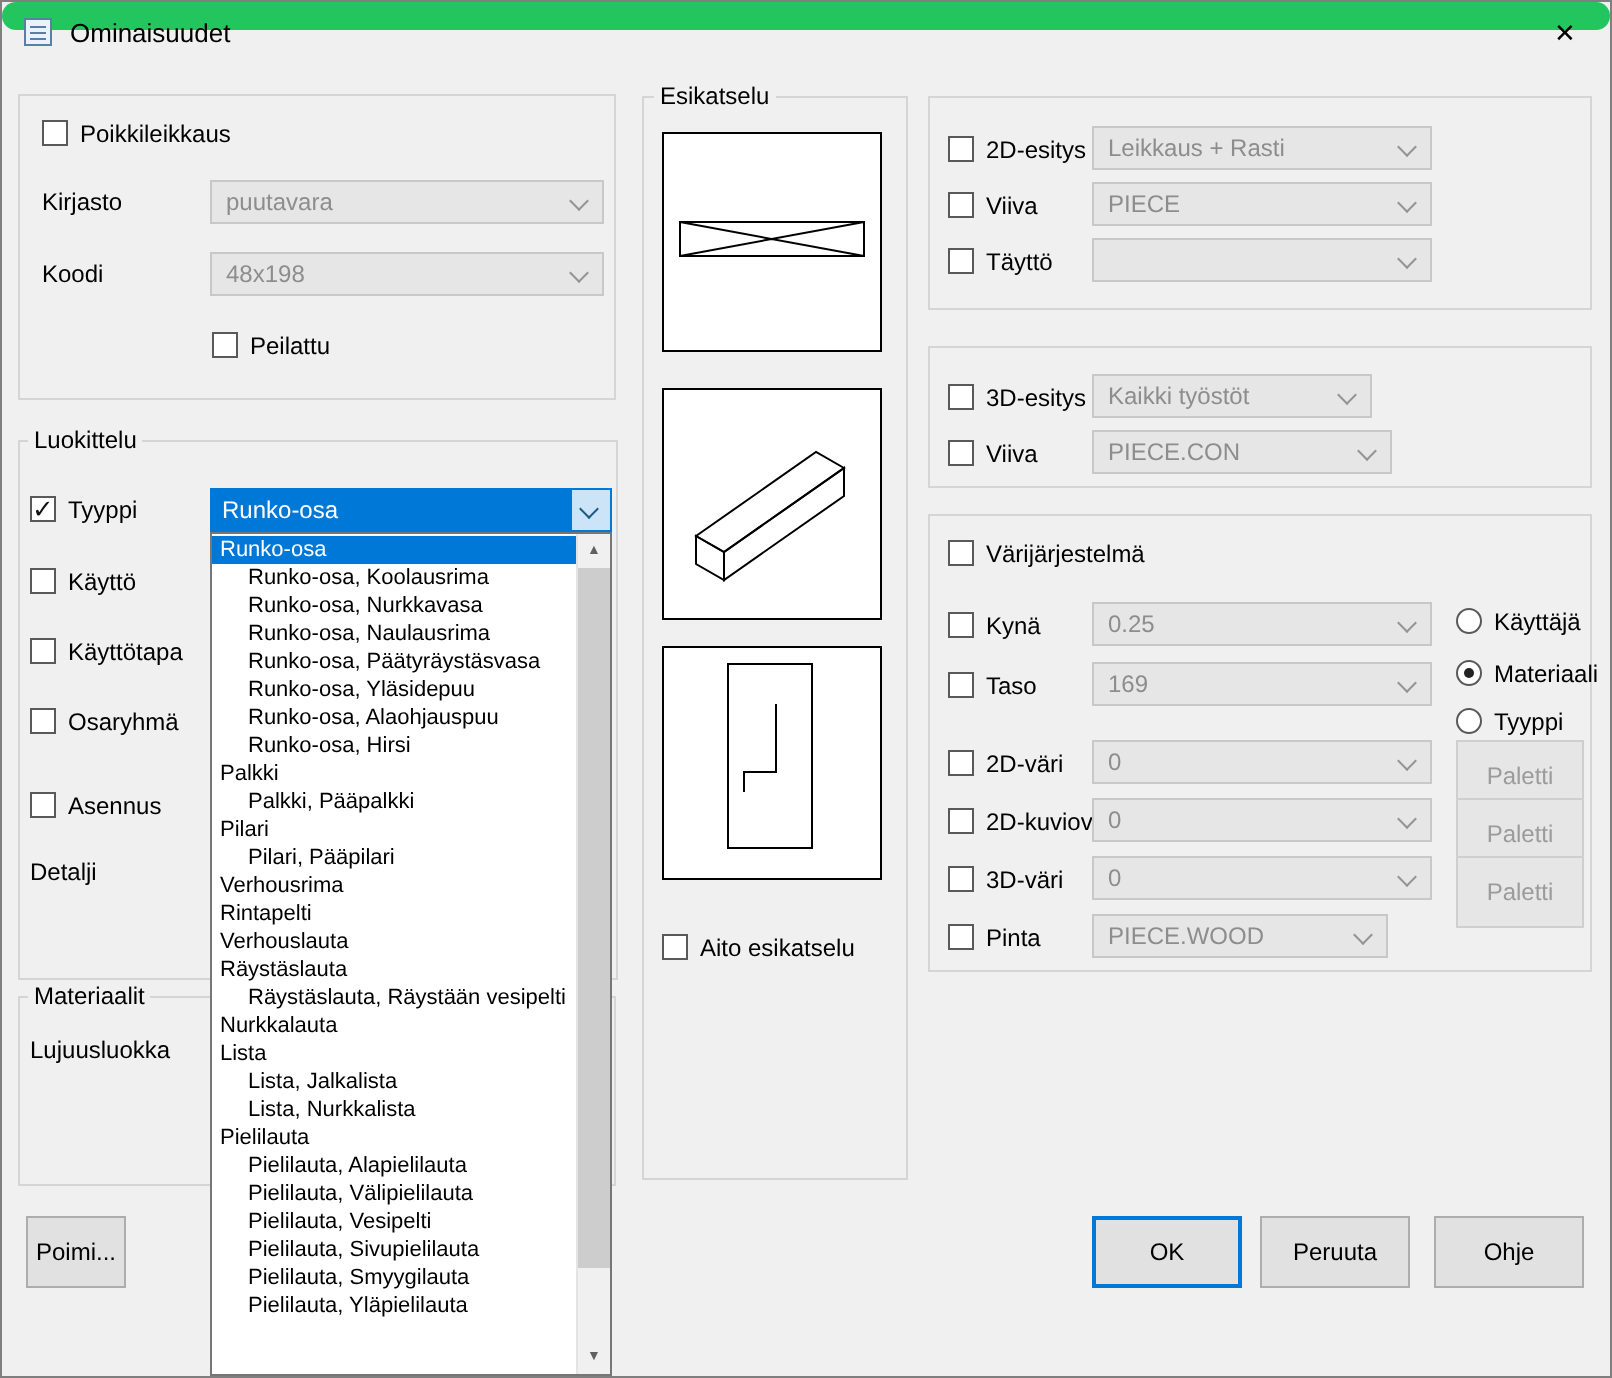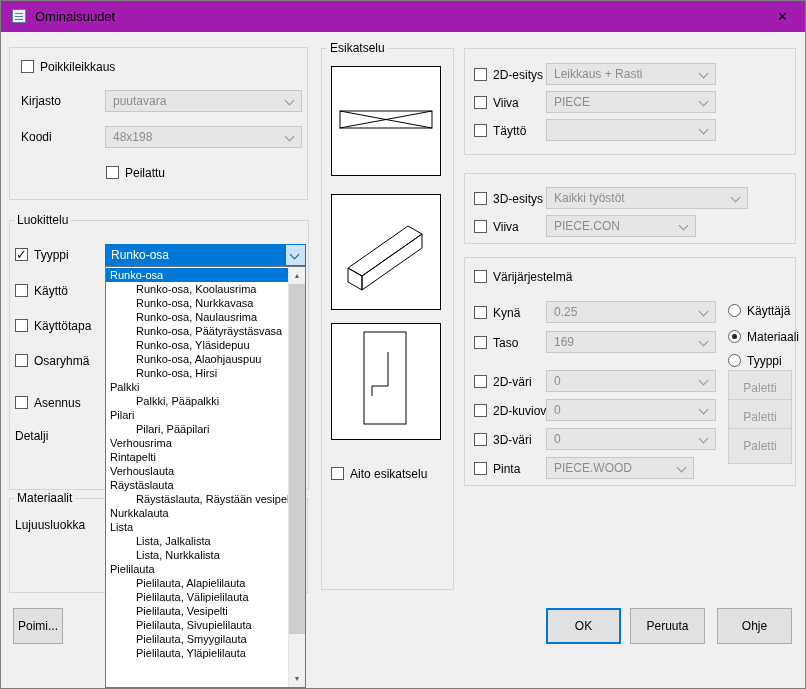--- a/index.html
+++ b/index.html
@@ -1,19 +1,19 @@
 <!DOCTYPE html>
 <html><head>
 <meta charset="utf-8">
 <style>
   * { box-sizing: border-box; cursor: default; }
   html,body { margin:0; padding:0; }
   body { font-family:"Liberation Sans","DejaVu Sans",sans-serif; font-size:12px; color:#000; background:#fff; }
   .dlg { position:relative; width:806px; height:689px; background:#f0f0f0; border:1px solid #7f7f7f; overflow:hidden; }
-  .titlebar { position:absolute; left:0; top:0; right:0; height:31px; background:#a21caf; }
+  .titlebar { position:absolute; left:0; top:0; right:0; height:14px; background:#22c55e;border-radius:10px; }
   .app-icon { position:absolute; left:11px; top:8px; width:14px; height:14px; border:1px solid #5a7fa6; background:#eaf2fa; }
   .app-icon::before { content:""; position:absolute; left:2px; top:3px; width:8px; height:1px; background:#5a7fa6; box-shadow:0 3px 0 #5a7fa6, 0 6px 0 #5a7fa6; }
   .title { position:absolute; left:34px; top:8px; font-size:13px; }
   .close { position:absolute; right:0; top:0; width:45px; height:31px; display:flex; align-items:center; justify-content:center; font-size:13px; }
   .group { position:absolute; border:1px solid #d5d5d5; }
   .gtitle { position:absolute; background:#f0f0f0; padding:0 3px; white-space:nowrap; }
   .slabel { position:absolute; white-space:nowrap; }
   .cb { position:absolute; display:flex; align-items:center; height:15px; white-space:nowrap; }
   .cbx { width:13px; height:13px; background:#fff; border:1px solid #595959; margin-right:6px; flex:none; position:relative; }
   .cbx.checked::after { content:"✓"; position:absolute; left:0; top:-2px; font-size:13px; color:#111; }
@@ -25,21 +25,21 @@
   .combo-open { position:absolute; height:22px; border:1px solid #0078d7; background:#fff; display:flex; }
   .combo-open .val { flex:1; background:#0078d7; color:#fff; line-height:20px; padding:0 5px; white-space:nowrap; overflow:hidden; }
   .combo-open .arrow { width:19px; background:#cce4f7; position:relative; flex:none; }
   .combo-open .arrow::after { content:""; position:absolute; left:5px; top:6px; width:6px; height:6px; border-right:1px solid #1c5a85; border-bottom:1px solid #1c5a85; transform:rotate(45deg); }
   .btn { position:absolute; height:36px; background:#e1e1e1; border:1px solid #adadad; display:flex; align-items:center; justify-content:center; white-space:nowrap; }
   .btn.def { border:2px solid #0078d7; }
   .btn.pal { color:#9b9b9b; border-color:#cfcfcf; background:#e6e6e6; }
   .ddlist { position:absolute; left:104px; top:265px; width:201px; height:422px; background:#fff; border:1px solid #767676; z-index:40; display:flex; }
   .dd-items { flex:1; overflow:hidden; padding-top:1px; }
   .dd-item { height:14px; line-height:14px; font-size:11px; padding-left:4px; white-space:nowrap; overflow:hidden; }
-  .dd-item.ind { padding-left:30px; }
+  .dd-item.ind { padding-left:18px; }
   .dd-item.sel { background:#0078d7; color:#fff; }
   .sb { width:17px; background:#f0f0f0; position:relative; flex:none; border-left:1px solid #e4e4e4; }
   .sb .up,.sb .dn { position:absolute; left:0; width:16px; height:17px; color:#606060; font-size:7px; display:flex; align-items:center; justify-content:center; }
   .sb .up { top:0; } .sb .dn { bottom:0; }
   .sb .thumb { position:absolute; left:0; top:17px; width:16px; height:350px; background:#cdcdcd; }
   .preview { position:absolute; width:110px; background:#fff; border:1px solid #000; }
   .preview svg { display:block; width:100%; height:100%; }
 </style>
 </head>
 <body>
@@ -202,21 +202,21 @@
   <div class="combo-dis" style="left:545px;top:118px;width:170px">
     <span></span>
   </div>
 
   <div class="group" style="left:463px;top:172px;width:332px;height:71px"></div>
 
   <div class="cb" style="left:473px;top:190px">
     <span class="cbx"></span>
     <span>3D-esitys</span>
   </div>
-  <div class="combo-dis" style="left:545px;top:186px;width:202px">
+  <div class="combo-dis" style="left:545px;top:186px;width:140px">
     <span>Kaikki työstöt</span>
   </div>
 
   <div class="cb" style="left:473px;top:218px">
     <span class="cbx"></span>
     <span>Viiva</span>
   </div>
   <div class="combo-dis" style="left:545px;top:214px;width:150px">
     <span>PIECE.CON</span>
   </div>

